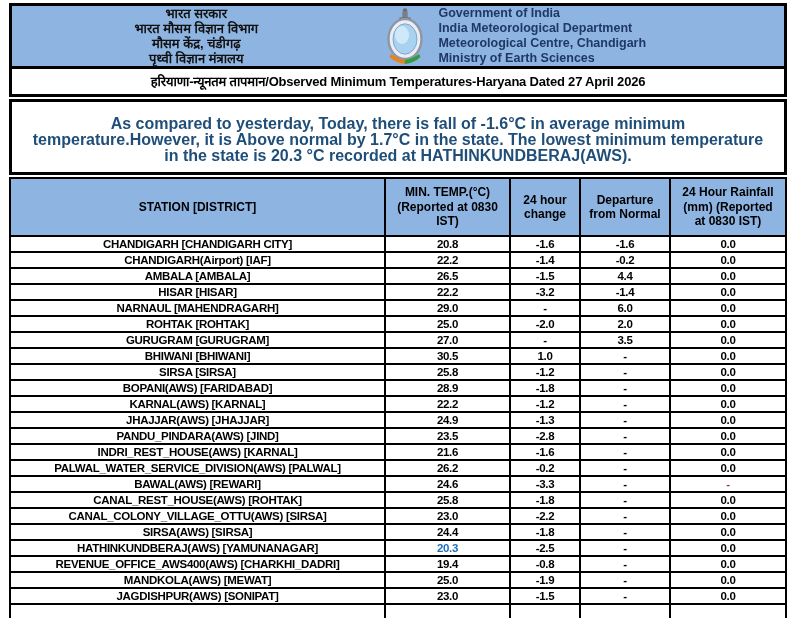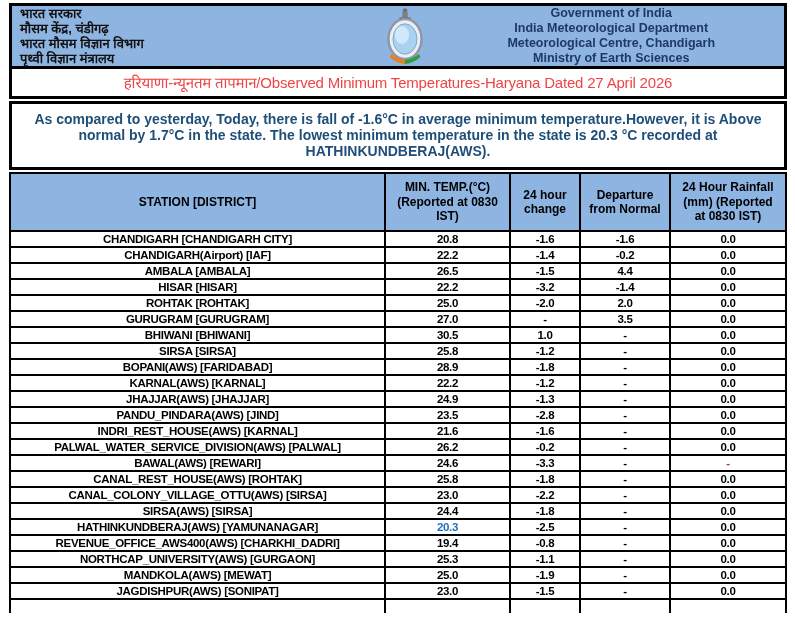--- a/index.html
+++ b/index.html
@@ -12,53 +12,53 @@
   .page { padding: 3px 8px 0 9px; }
 
   
   .masthead {
     display: flex; align-items: center;
     background: #8eb4e2;
     border: 3px solid #000;
     height: 66px;
   }
   .masthead .hindi {
-    flex: 1.02; text-align: left;
+    flex: 1.02; text-align: center;
     font-weight: bold; font-size: 13px; line-height: 15px;
     color: #111;
     padding-left: 8px;
   }
   .masthead .logo-wrap { width: 66px; display: flex; justify-content: center; }
   .masthead .english {
-    flex: 1; text-align: center;
+    flex: 1; text-align: left;
     font-weight: bold; font-size: 12.5px; line-height: 15px;
     color: #1f3864;
   }
 
   
   .title-bar {
     margin-top: -3px;
     border: 3px solid #000;
     background: #fff;
     text-align: center;
     padding: 3px 0 4px;
   }
   .title-bar .title-text {
-    color: #ef4444; font-weight: normal; font-size: 15px;
+    color: #000000; font-weight: bold; font-size: 13px;
     letter-spacing: -0.2px;
   }
 
   
   .notice {
     margin-top: 2px;
     border: 3px solid #000;
     background: #fff;
     text-align: center;
-    color: #1f4e79; font-weight: bold; font-size: 14px; line-height: 16px;
-    padding: 7px 14px 8px;
+    color: #1f4e79; font-weight: bold; font-size: 16px; line-height: 16px;
+    padding: 14px 14px 8px;
   }
 
   
   .table-wrap { margin-top: 2px; height: 481px; overflow: hidden; }
   table.obs {
     border-collapse: collapse; width: 100%;
     table-layout: fixed;
   }
   table.obs th, table.obs td {
     border: 2px solid #000;
@@ -86,22 +86,22 @@
   .col-rain     { width: auto;  }
 </style>
 </head>
 <body>
 
 <div class="page">
 
   <div class="masthead">
     <div class="hindi">
       <div>भारत सरकार</div>
+      <div>भारत मौसम विज्ञान विभाग</div>
       <div>मौसम केंद्र, चंडीगढ़</div>
-      <div>भारत मौसम विज्ञान विभाग</div>
       <div>पृथ्वी विज्ञान मंत्रालय</div>
     </div>
     <div class="logo-wrap">
       <svg width="42" height="58" viewBox="0 0 42 58">
 
         <circle cx="21" cy="3.5" r="2.2" fill="#6a6f78"></circle>
         <rect x="18.3" y="4.5" width="5.4" height="6.5" fill="#7a7f88"></rect>
         <rect x="15.5" y="10.5" width="11" height="2.4" fill="#5f646d"></rect>
 
         <ellipse cx="21" cy="32" rx="16.5" ry="20" fill="#eceef4" stroke="#8f96a6" stroke-width="2.4"></ellipse>
@@ -168,20 +168,27 @@
             <td>0.0</td>
           </tr>
           <tr>
             <td>HISAR  [HISAR]</td>
             <td>22.2</td>
             <td>-3.2</td>
             <td>-1.4</td>
             <td>0.0</td>
           </tr>
           <tr>
+            <td>NARNAUL  [MAHENDRAGARH]</td>
+            <td>29.0</td>
+            <td>-</td>
+            <td>6.0</td>
+            <td>0.0</td>
+          </tr>
+          <tr>
             <td>ROHTAK  [ROHTAK]</td>
             <td>25.0</td>
             <td>-2.0</td>
             <td>2.0</td>
             <td>0.0</td>
           </tr>
           <tr>
             <td>GURUGRAM  [GURUGRAM]</td>
             <td>27.0</td>
             <td>-</td>
@@ -280,27 +287,20 @@
             <td>0.0</td>
           </tr>
           <tr>
             <td>REVENUE_OFFICE_AWS400(AWS)  [CHARKHI_DADRI]</td>
             <td>19.4</td>
             <td>-0.8</td>
             <td>-</td>
             <td>0.0</td>
           </tr>
           <tr>
-            <td>NORTHCAP_UNIVERSITY(AWS)  [GURGAON]</td>
-            <td>25.3</td>
-            <td>-1.1</td>
-            <td>-</td>
-            <td>0.0</td>
-          </tr>
-          <tr>
             <td>MANDKOLA(AWS)  [MEWAT]</td>
             <td>25.0</td>
             <td>-1.9</td>
             <td>-</td>
             <td>0.0</td>
           </tr>
           <tr>
             <td>JAGDISHPUR(AWS)  [SONIPAT]</td>
             <td>23.0</td>
             <td>-1.5</td>

